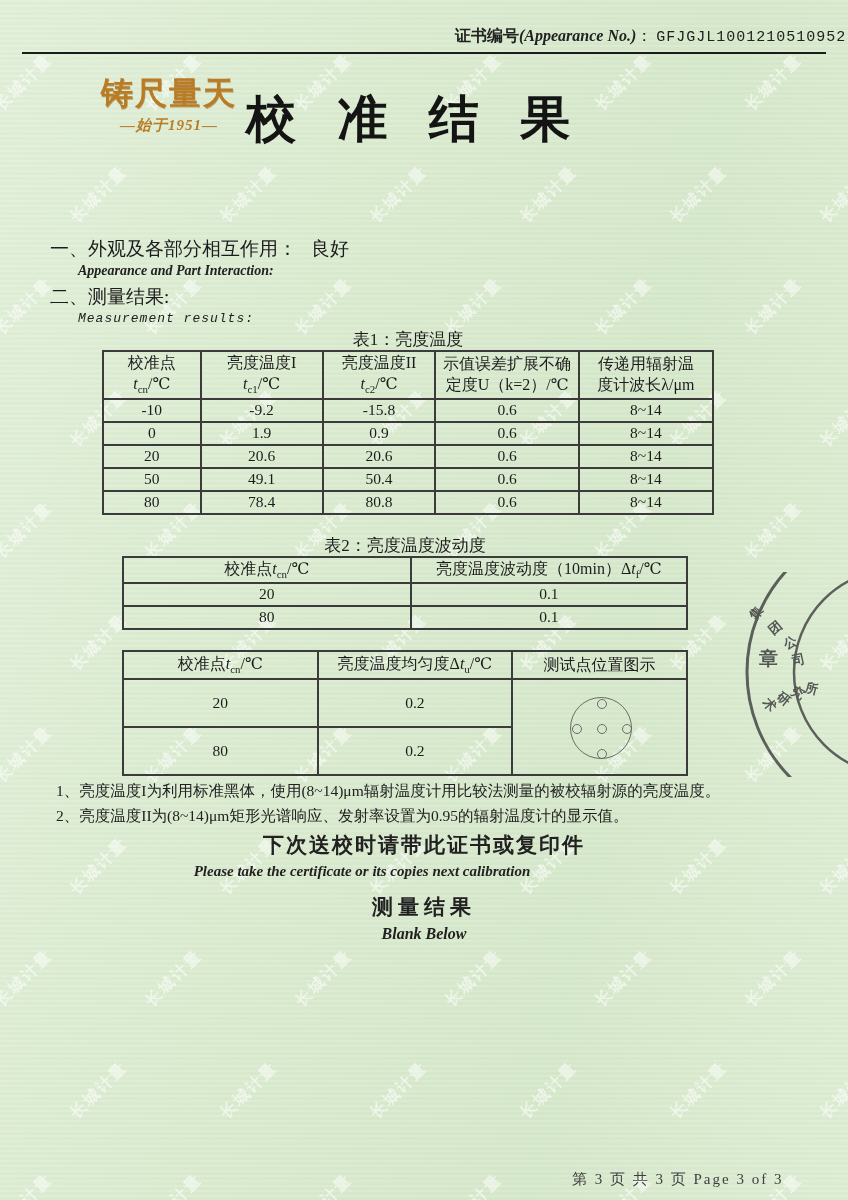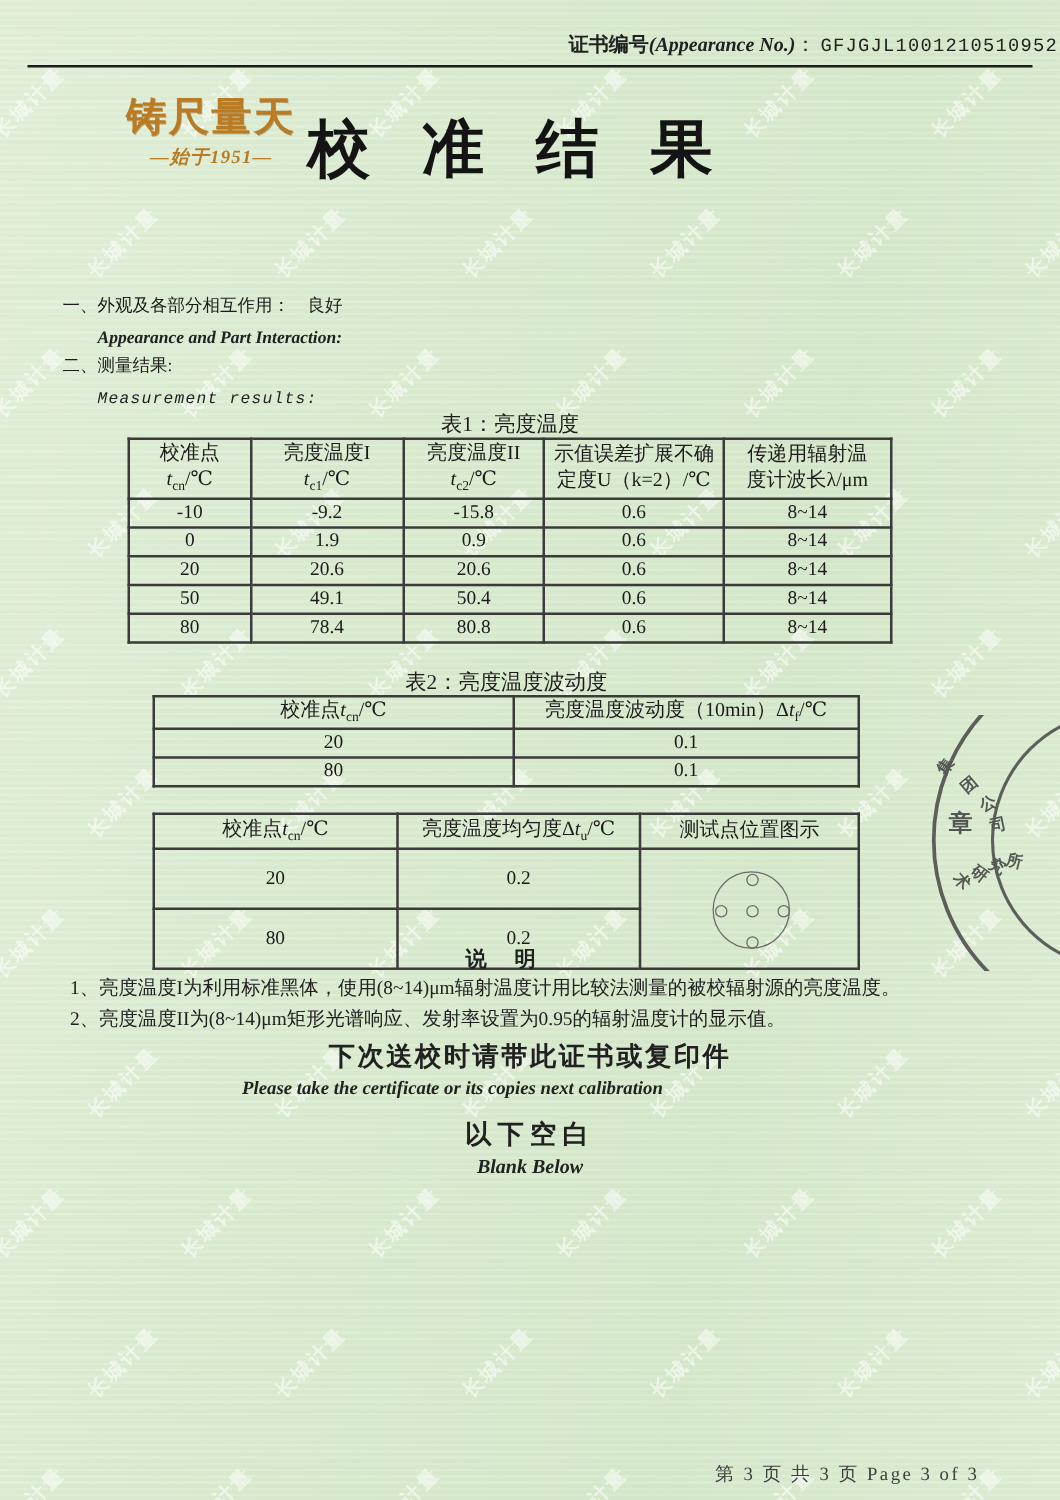--- a/index.html
+++ b/index.html
@@ -28,21 +28,21 @@
   .rule{top:52px;left:22px;width:804px;height:2px;background:#1c1c1c;}
   
   .brand{top:74px;left:80px;width:178px;text-align:center;color:#b97c25;}
   .brand-text{font-size:32px;font-weight:900;letter-spacing:2px;line-height:1.2;
       font-family:"DejaVu Sans",sans-serif;text-shadow:0.5px 0.5px 0 rgba(150,90,20,.5);}
   .brand-tag{font-size:15px;font-weight:700;font-style:italic;margin-top:4px;letter-spacing:1px;}
   .title{top:86px;left:246px;font-size:50px;font-weight:900;letter-spacing:12px;
       font-family:"DejaVu Sans",sans-serif;color:#141414;}
   .subtitle{top:176px;left:160px;width:480px;text-align:center;font-size:18px;font-style:italic;}
   
-  .sec{font-size:14px;color:#1c1c1c;}
+  .sec{font-size:19px;color:#1c1c1c;}
   .sec1{top:236px;left:50px;}
   .sec1 .val{margin-left:14px;}
   .sec1-en{top:263px;left:78px;font-size:14px;font-weight:700;font-style:italic;}
   .sec2{top:284px;left:50px;text-align:center;}
   .sec2-en{top:311px;left:78px;font-size:13px;font-style:italic;
       font-family:"Liberation Mono","DejaVu Sans Mono",monospace;letter-spacing:1px;}
   
   .cap{font-size:17px;text-align:center;color:#1c1c1c;}
   .cap1{top:328px;left:102px;width:612px;}
   .cap2{top:534px;left:122px;width:566px;}
@@ -318,27 +318,26 @@
           </div>
         </td>
       </tr>
       <tr>
         <td>80</td>
         <td>0.2</td>
       </tr>
     </tbody>
   </table>
 
-  <div class="abs notes-h">说 明</div>
   <div class="abs note note1">1、亮度温度I为利用标准黑体，使用(8~14)μm辐射温度计用比较法测量的被校辐射源的亮度温度。</div>
   <div class="abs note note2">2、亮度温度II为(8~14)μm矩形光谱响应、发射率设置为0.95的辐射温度计的显示值。</div>
 
   <div class="abs reminder">下次送校时请带此证书或复印件</div>
   <div class="abs reminder-en">Please take the certificate or its copies next calibration</div>
-  <div class="abs blank">以下空白</div>
+  <div class="abs blank">测量结果</div>
   <div class="abs blank-en">Blank Below</div>
 
   <div class="abs stamp">
     <svg width="113" height="205" viewBox="0 0 113 205">
       <circle cx="162" cy="100" r="150" fill="none" stroke="#474747" stroke-width="3"></circle>
       <circle cx="162" cy="100" r="103" fill="none" stroke="#474747" stroke-width="2.5"></circle>
     </svg>
     <span class="stamp-ch" style="left:15px;top:32px;transform:rotate(-55deg);">集</span>
     <span class="stamp-ch" style="left:34px;top:47px;transform:rotate(-40deg);">团</span>
     <span class="stamp-ch" style="left:49px;top:62px;transform:rotate(-25deg);">公</span>

